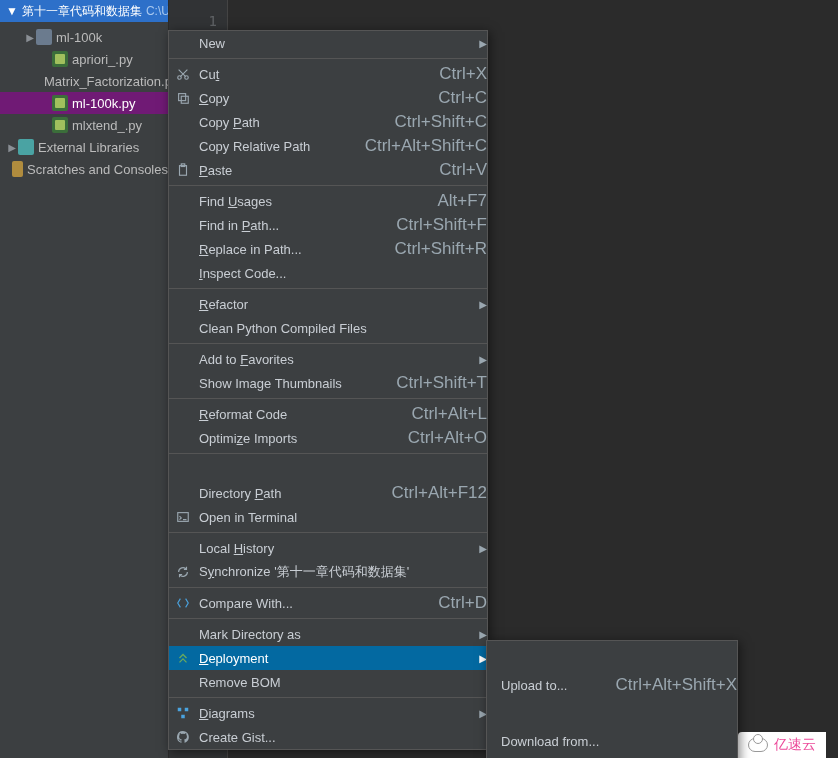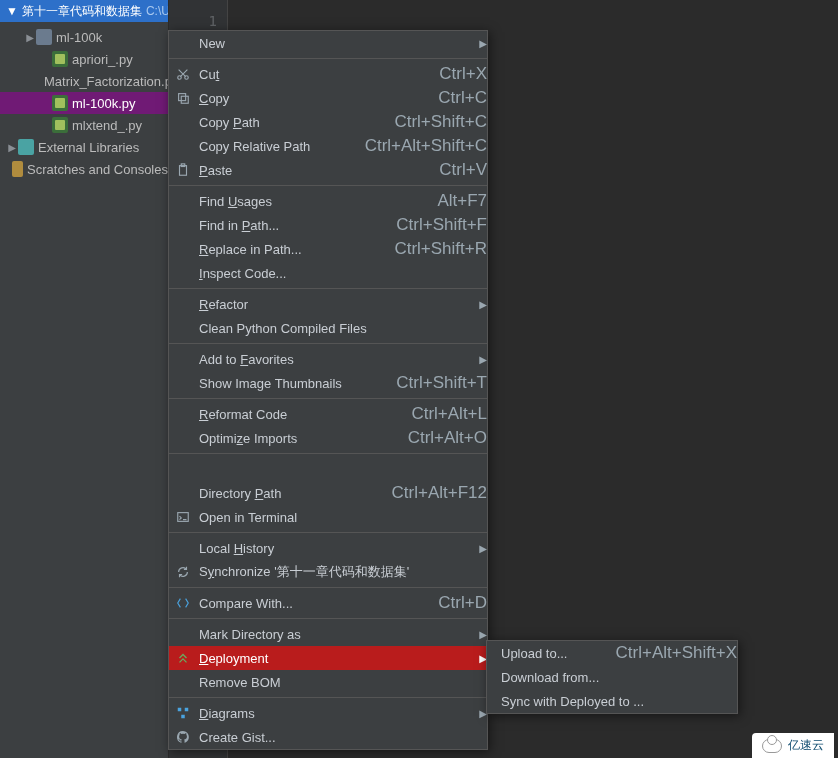--- a/index.html
+++ b/index.html
@@ -37,37 +37,37 @@
   .c-kw{color:#cc7832;}
   .c-id{color:#a9b7c6;}
   .c-wave{text-decoration:underline wavy #6a8759;text-underline-offset:3px;}
   .c-url{color:#808080;text-decoration:underline;font-style:italic;}
   
   .ctx{position:absolute;left:168px;top:30px;width:318px;background:#3c3f41;
     border:1px solid #555;box-shadow:2px 2px 10px rgba(0,0,0,.5);z-index:10;
     font-size:13px;color:#c9ced4;}
   .ctx-row{display:flex;align-items:center;height:24px;padding:0 0 0 30px;
     position:relative;}
-  .ctx-row.hov{background:#b91c1c;color:#fff;gap:33px;}
+  .ctx-row.hov{background:#0369a1;color:#fff;gap:33px;}
   .ctx-row .ic{position:absolute;left:6px;width:16px;height:16px;display:flex;
     align-items:center;justify-content:center;color:#9aa7b0;}
   .ctx-row .lbl{flex:1;}
   .ctx-row .lbl u{text-decoration:underline;}
   .ctx-row .sc{color:#9aa7b0;font-size:17px;}
   .ctx-row .arr{color:#9aa7b0;font-size:10px;margin-left:6px;}
   .ctx-row.hov .arr{color:#fff;}
   .ctx-sep{height:1px;background:#555;margin:3px 0;}
   
   .sub{position:absolute;left:486px;top:640px;width:250px;background:#3c3f41;
     border:1px solid #555;box-shadow:2px 2px 10px rgba(0,0,0,.5);z-index:11;
     font-size:13px;color:#c9ced4;}
-  .sub .ctx-row{padding-left:14px;}
-  
-  .wm{position:absolute;right:4px;bottom:0;background:#fff;color:#0c4a6e;
-    font-size:12px;padding:4px 10px;display:flex;align-items:center;gap:6px;
+  .sub .ctx-row{padding-left:14px;margin-top:32px;}
+  
+  .wm{position:absolute;right:12px;bottom:0;background:#fff;color:#ec4899;
+    font-size:14px;padding:4px 10px;display:flex;align-items:center;gap:6px;
     border-top-left-radius:4px;}
   .wm .cloud{width:18px;height:12px;border:1.5px solid #999;border-radius:8px;
     position:relative;}
   .wm .cloud:before{content:"";position:absolute;width:8px;height:8px;border:1.5px solid #999;
     border-radius:50%;top:-5px;left:4px;background:#fff;}
   
   .ic svg{width:14px;height:14px;}
 </style>
 </head>
 <body>

